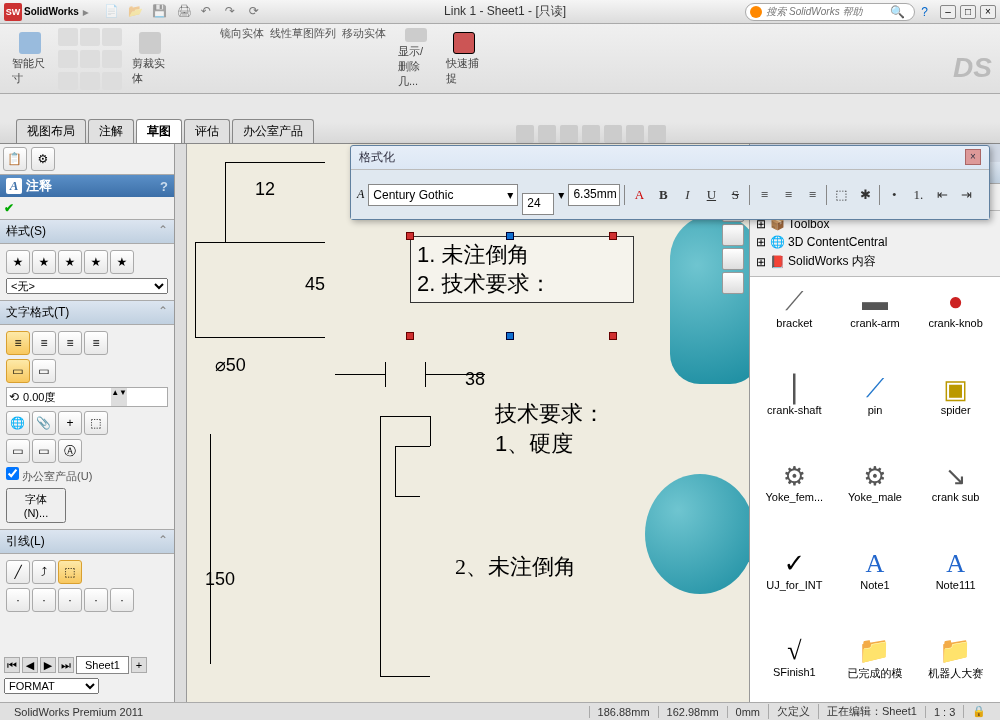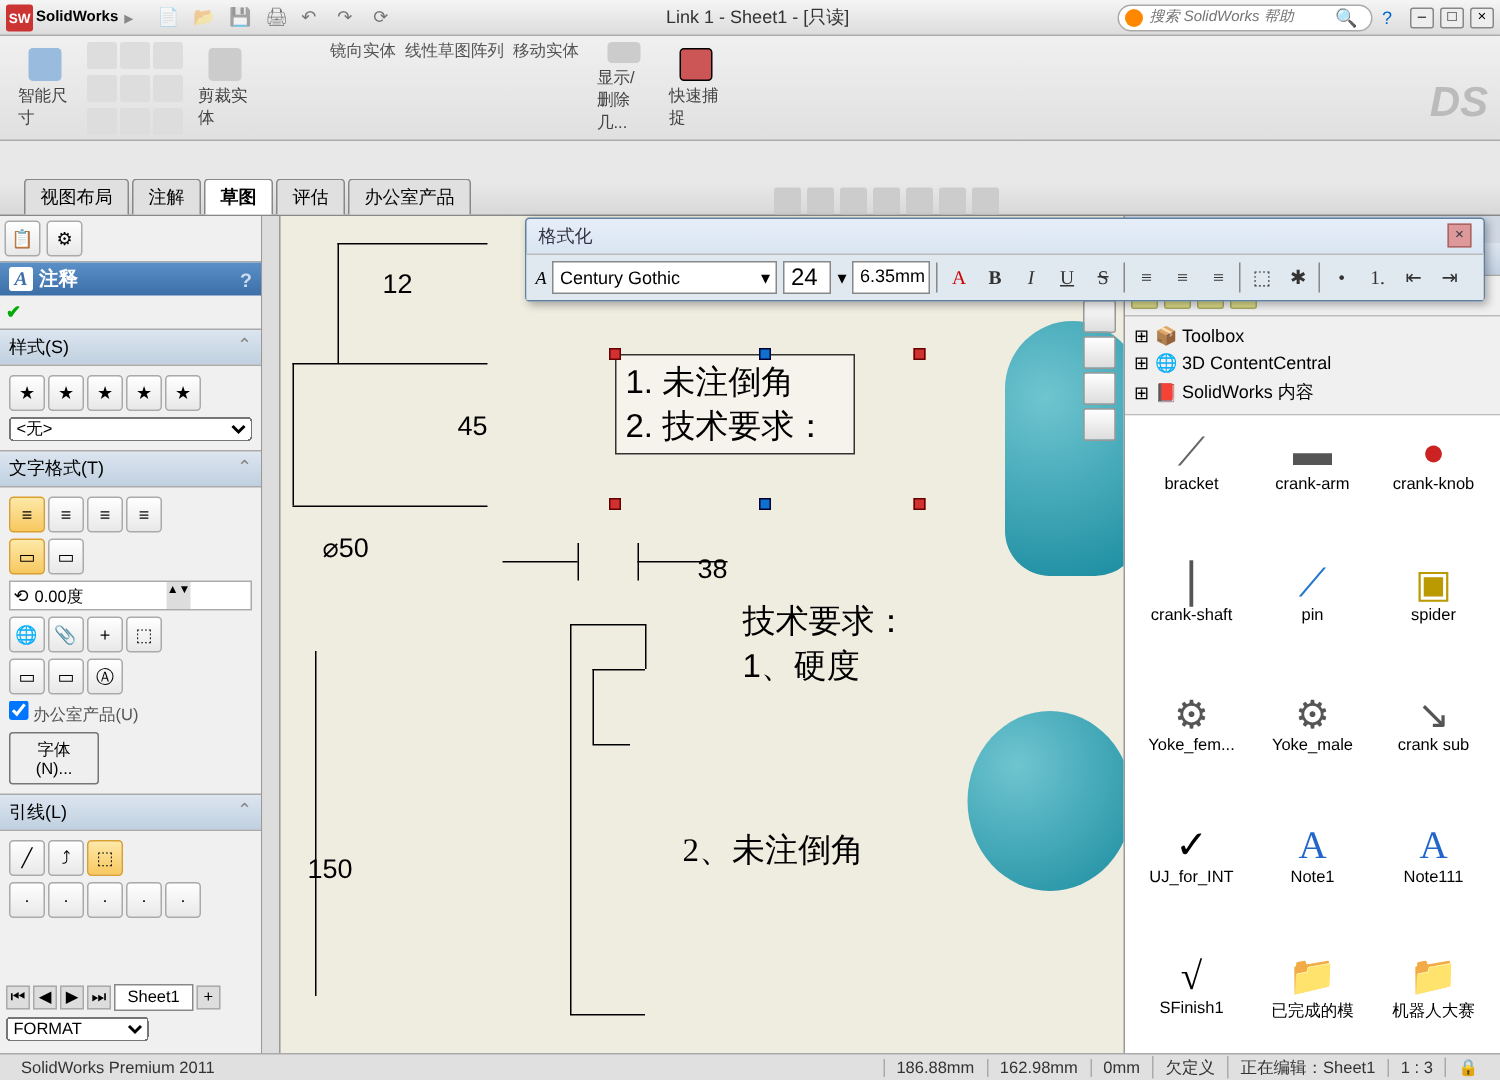--- a/index.html
+++ b/index.html
@@ -63,21 +63,21 @@
 .canvas .handle { position: absolute; width: 8px; height: 8px; background: #1070d0; border:1px solid #003;}
 .canvas .handle.r { background:#d03030; border-color:#600;}
 .canvas .annot-free { position: absolute; font-size: 22px; font-family:"SimSun",serif;}
 .canvas .line { position:absolute; background:#000;}
 
 .format-bar { position: absolute; left: 350px; top: 145px; width: 640px; background: linear-gradient(#e6eef8,#c8d8ec); border: 1px solid #6080a0; border-radius: 3px; box-shadow: 2px 2px 6px rgba(0,0,0,0.3);}
 .format-bar .fb-title { padding: 3px 8px; font-size: 12px; color: #334; display:flex;}
 .format-bar .fb-close { margin-left:auto; width:16px; height:16px; background:#d99; border:1px solid #a66; text-align:center; line-height:14px; font-size:10px;}
 .format-bar .fb-row { display: flex; align-items: center; gap: 4px; padding: 4px 6px; background:#e0e8f0; border-top:1px solid #bbb;}
 .format-bar .font-dd { border:1px solid #888; background:#fff; padding:2px 4px; font-size:12px; width:150px; height:22px; display:flex; align-items:center;}
-.format-bar .size-dd { border:1px solid #888; background:#fff; padding:2px 4px; font-size:16px; width:32px; height:22px;}
+.format-bar .size-dd { border:1px solid #888; background:#fff; padding:2px 4px; font-size:12px; width:32px; height:22px;margin-top:19px;}
 .format-bar .dim-in { border:1px solid #888; background:#fff; padding:2px 4px; font-size:12px; width:52px; height:22px;}
 .format-bar .fmt-btn { width:20px; height:20px; text-align:center; line-height:20px; font-size:13px; color:#333; cursor:pointer; font-family:serif;}
 .format-bar .sep { width:1px; height:20px; background:#888;}
 
 .right-panel { width: 250px; background: #f0f0f0; display: flex; flex-direction: column; }
 .right-panel .rhdr { height: 22px; background: linear-gradient(#dce5f0,#c0d0e0); text-align: center; font-size: 13px; line-height: 22px; border-bottom: 1px solid #aaa; }
 .right-panel .ricons { padding: 4px; display: flex; gap: 4px; border-bottom:1px solid #bbb;}
 .right-panel .ricons span { width:18px; height:18px; background:#dd8; border:1px solid #aa6; border-radius:2px;}
 .right-panel .tree { padding: 4px 6px; font-size: 12px; border-bottom: 1px solid #bbb; }
 .right-panel .tree-item { display: flex; align-items: center; gap: 4px; padding: 2px 0; cursor:pointer;}
@@ -297,21 +297,21 @@
     <div class="line" style="left:205px;top:532px;width:50px;height:1px;"></div>
     <div class="line" style="left:255px;top:272px;width:1px;height:30px;"></div>
     <div class="line" style="left:220px;top:302px;width:35px;height:1px;"></div>
     <div class="line" style="left:220px;top:302px;width:1px;height:50px;"></div>
     <div class="line" style="left:220px;top:352px;width:25px;height:1px;"></div>
     <div class="line" style="left:35px;top:290px;width:1px;height:230px;"></div>
 
     <div class="part" style="left:495px;top:70px;width:90px;height:170px;border-radius:45px 45px 30px 30px;"></div>
     <div class="part" style="left:470px;top:330px;width:110px;height:120px;"></div>
 
-    <div class="annot-box" style="left:235px;top:92px;width:160px;">
+    <div class="annot-box" style="left:235px;top:92px;width:224px;">
       <div>1. 未注倒角</div>
       <div>2. 技术要求：</div>
     </div>
     <span class="handle r" style="left:231px;top:88px;"></span>
     <span class="handle" style="left:331px;top:88px;"></span>
     <span class="handle r" style="left:434px;top:88px;"></span>
     <span class="handle r" style="left:231px;top:188px;"></span>
     <span class="handle" style="left:331px;top:188px;"></span>
     <span class="handle r" style="left:434px;top:188px;"></span>
 

